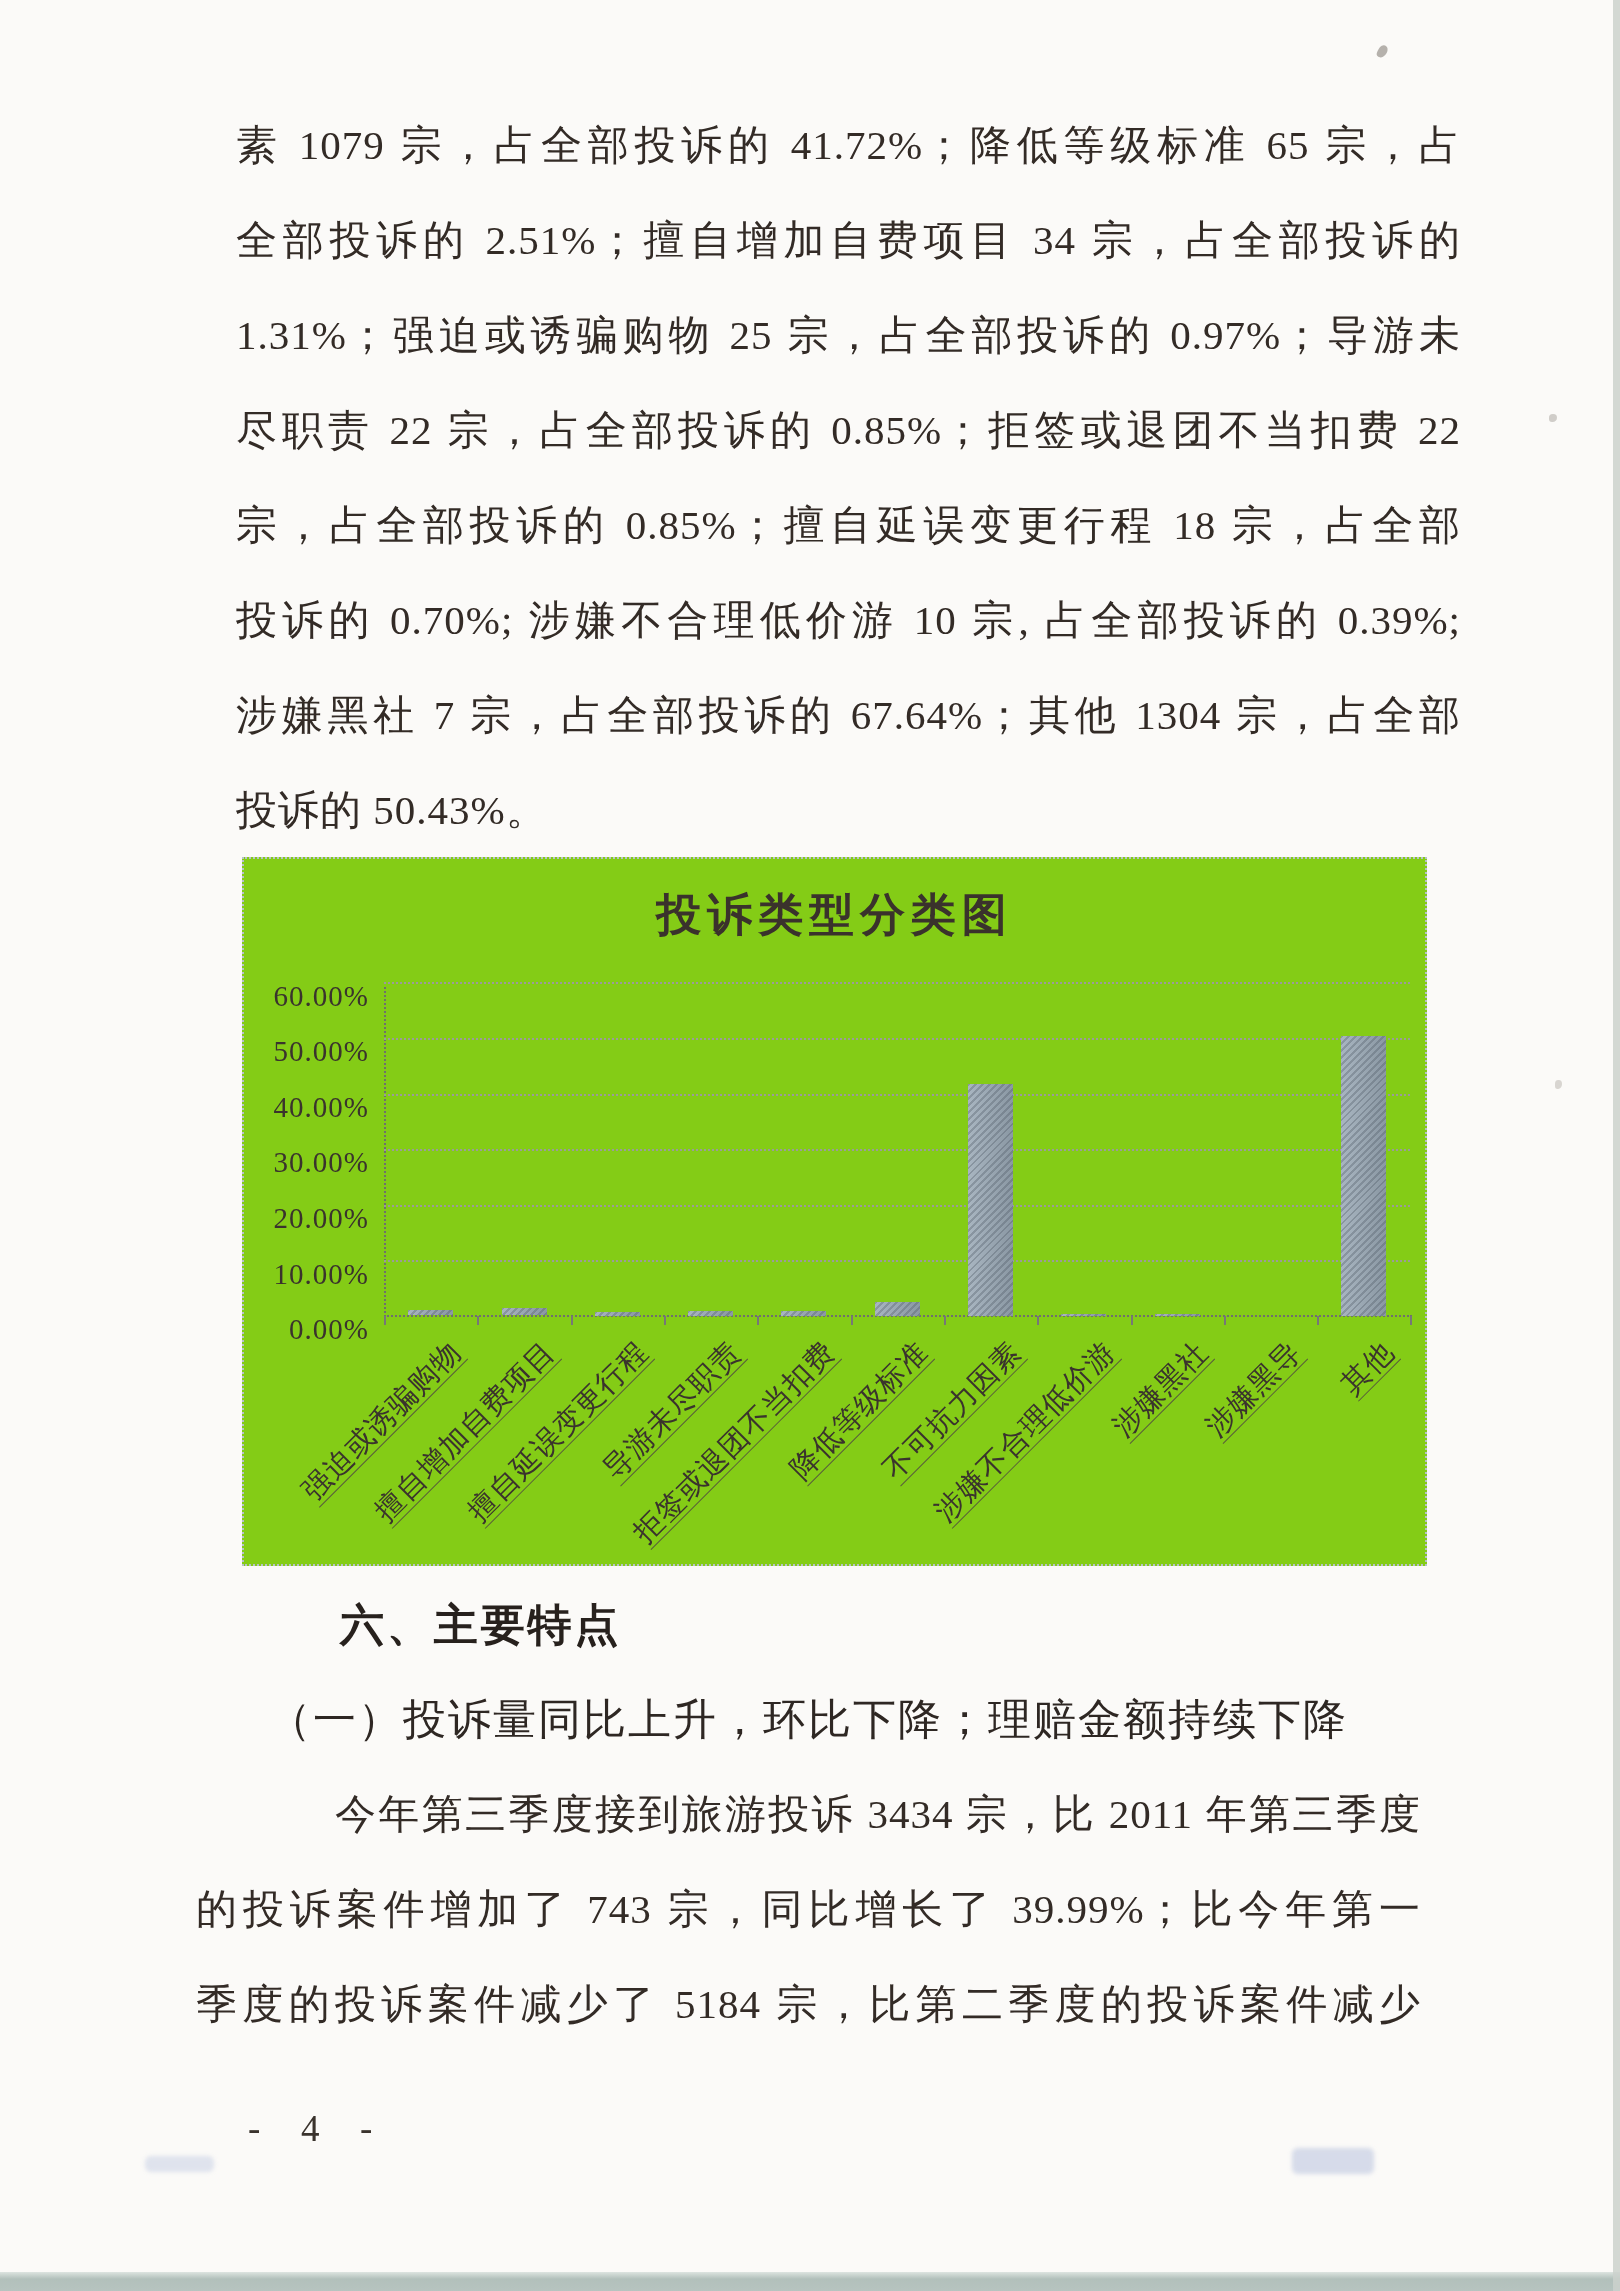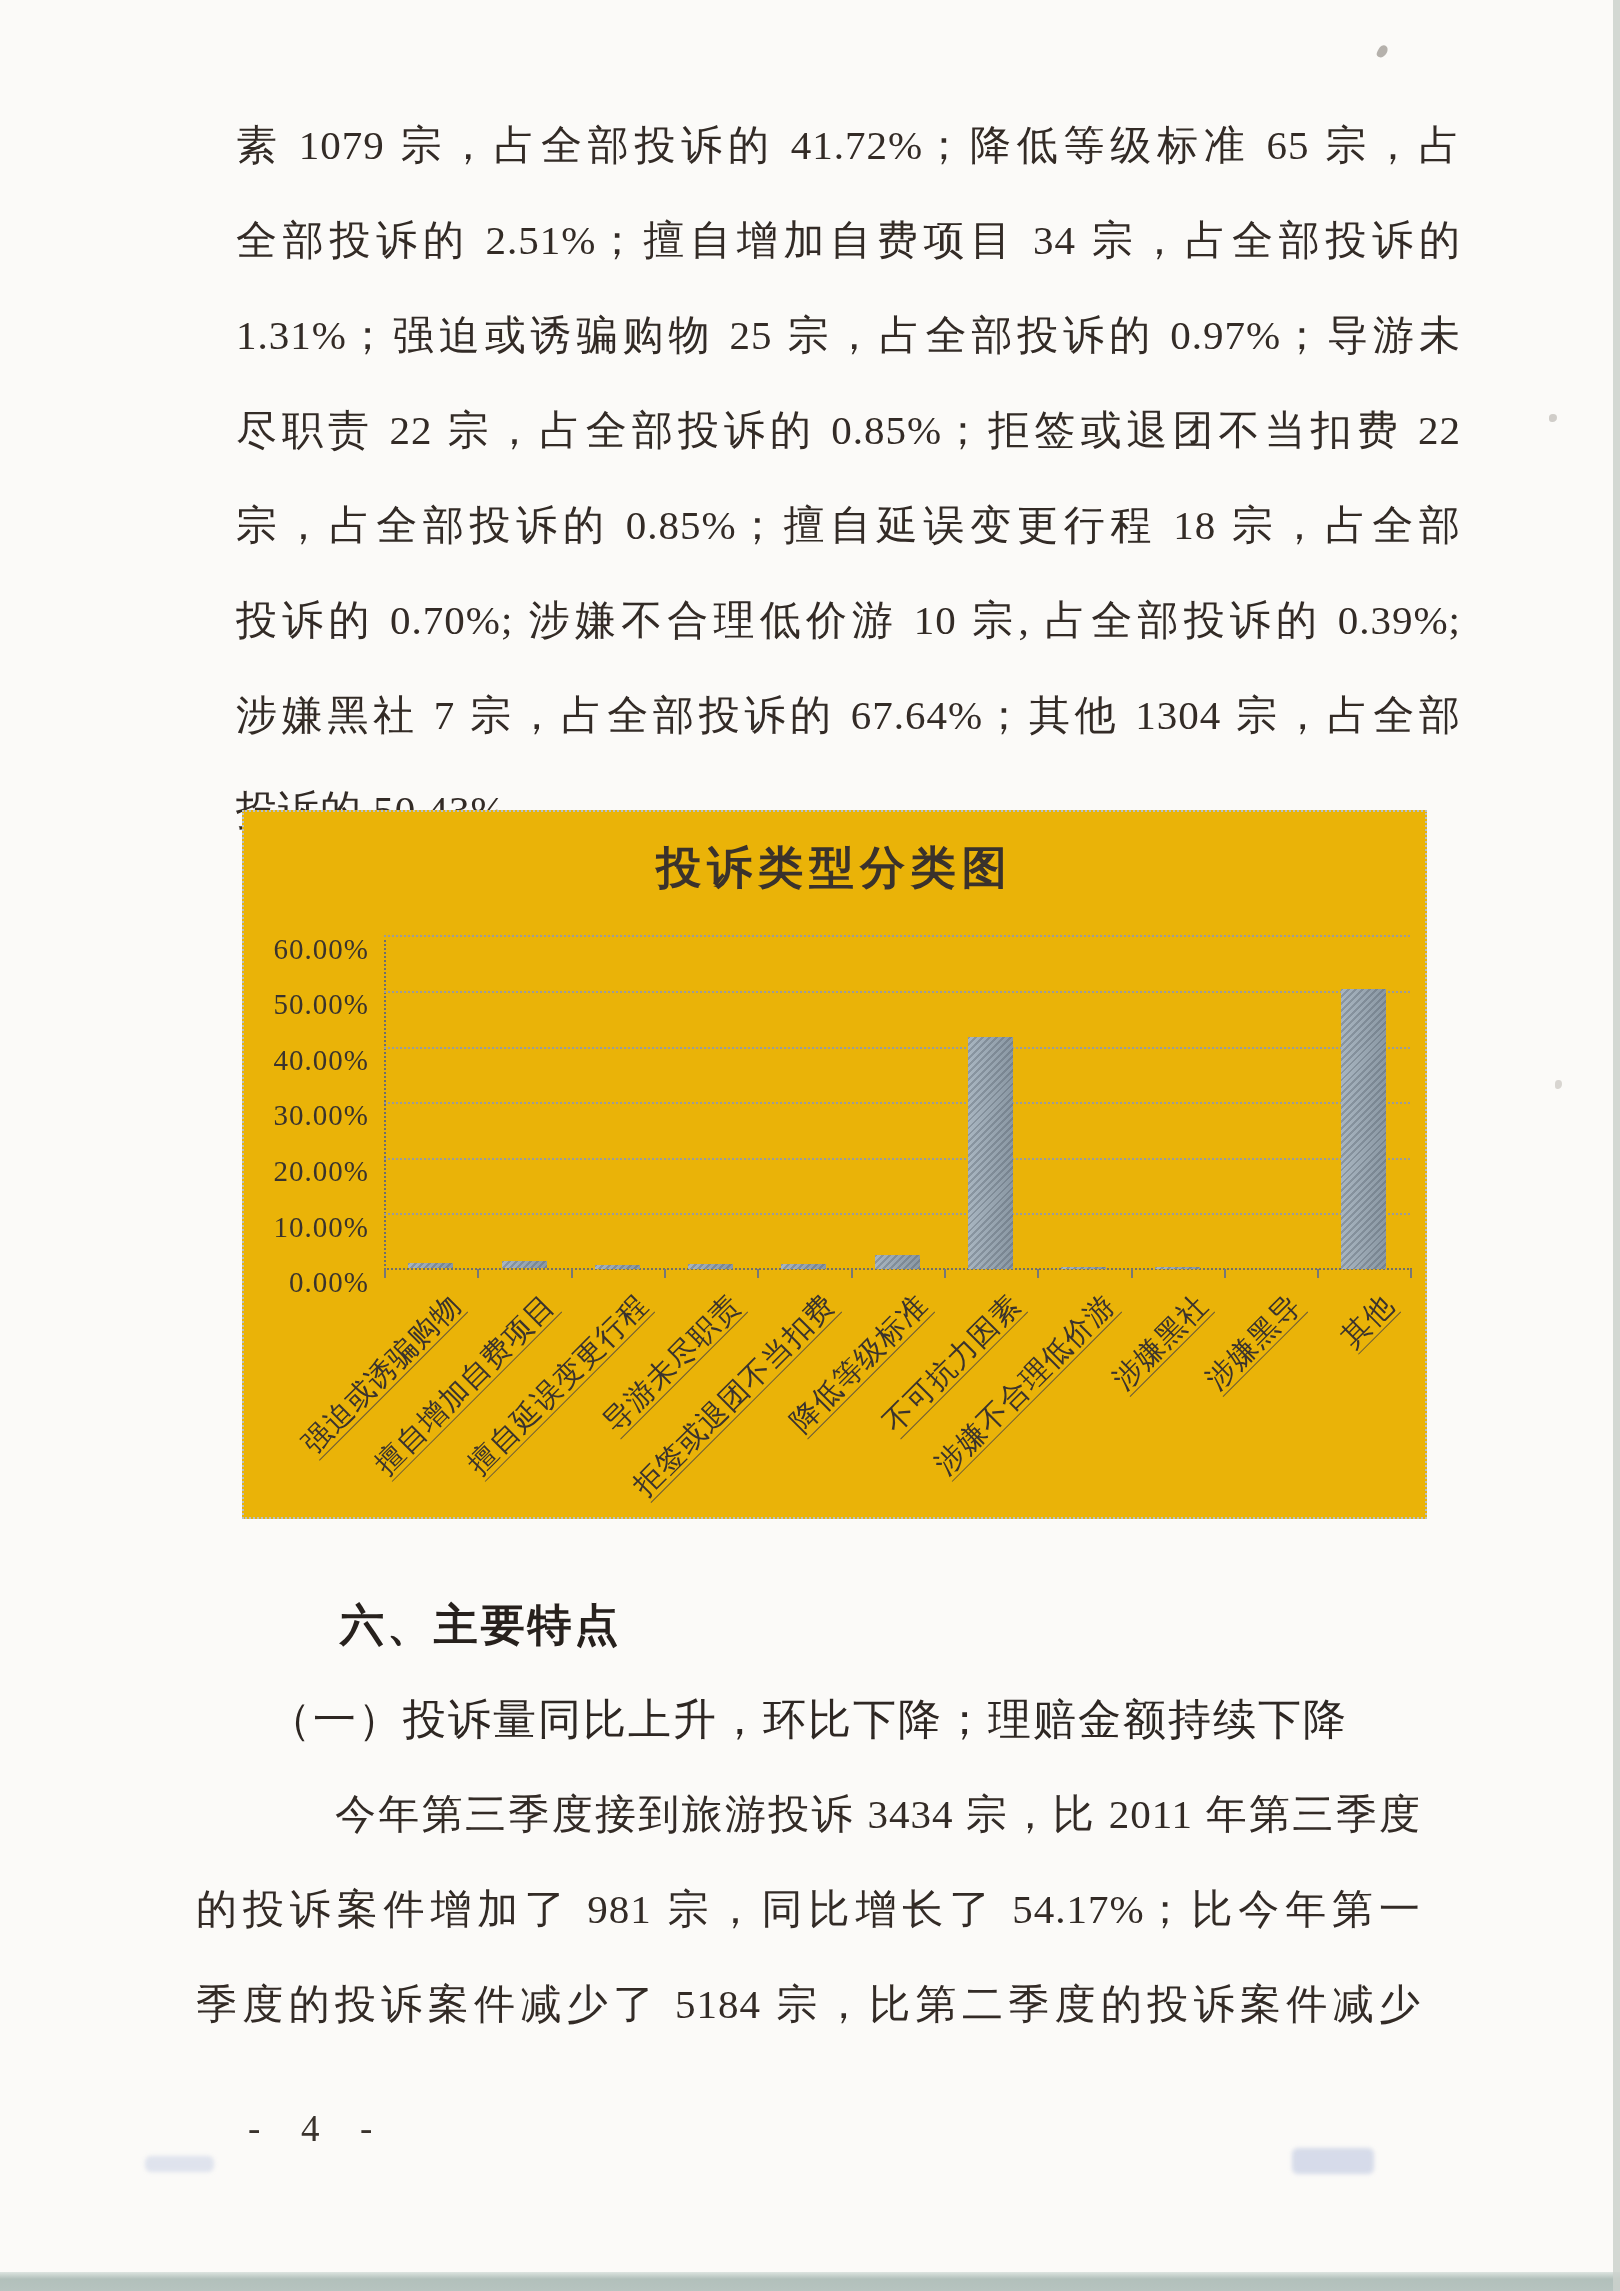--- a/index.html
+++ b/index.html
@@ -14,22 +14,22 @@
   .textcol{position:absolute;left:196px;width:1225px;}
   .tline{
     height:95px;line-height:95px;font-size:41px;
     text-align:justify;text-align-last:justify;text-justify:inter-character;
     white-space:nowrap;letter-spacing:1px;
   }
   .tline.last{text-align:left;text-align-last:left;}
   .para1{top:98px;margin-left:40px;}
   
   .chart-box{
-    position:absolute;left:242px;top:810px;width:1181px;height:705px;
-    border:2px dotted #b7c1cb;background:#eab308;
+    position:absolute;left:242px;top:857px;width:1181px;height:705px;
+    border:2px dotted #b7c1cb;background:#84cc16;
   }
   .chart-title{
     position:absolute;left:0;right:0;top:25.5px;text-align:center;
     font-size:45px;font-weight:bold;letter-spacing:5.9px;color:#3a322c;
   }
   .plot{
     position:absolute;left:140px;top:123px;width:1026px;height:333px;
     border-left:2px dotted #6f6f6f;border-bottom:2px dotted #6f6f6f;
   }
   .gridline{position:absolute;height:0;border-top:2px dotted #9b9b9b;}
@@ -149,21 +149,21 @@
       <div class="xlab" style="right: 329px; top: 474px;">涉嫌不合理低价游</div>
       <div class="xlab" style="right: 236px; top: 474px;">涉嫌黑社</div>
       <div class="xlab" style="right: 143px; top: 474px;">涉嫌黑导</div>
       <div class="xlab" style="right: 50px; top: 474px;">其他</div>
     </div>
 
   <div class="textcol section">
     <div class="h-main">六、主要特点</div>
     <div class="h-sub">（一）投诉量同比上升，环比下降；理赔金额持续下降</div>
     <div class="tline ind">今年第三季度接到旅游投诉 3434 宗，比 2011 年第三季度</div>
-    <div class="tline">的投诉案件增加了 981 宗，同比增长了 54.17%；比今年第一</div>
+    <div class="tline">的投诉案件增加了 743 宗，同比增长了 39.99%；比今年第一</div>
     <div class="tline">季度的投诉案件减少了 5184 宗，比第二季度的投诉案件减少</div>
   </div>
 
   <div class="pagenum">- 4 -</div>
 
   <div class="scan-band"></div>
   <div class="scan-strip"></div>
   <div class="smudge a"></div>
   <div class="smudge b"></div>
   <div class="speck a"></div>

